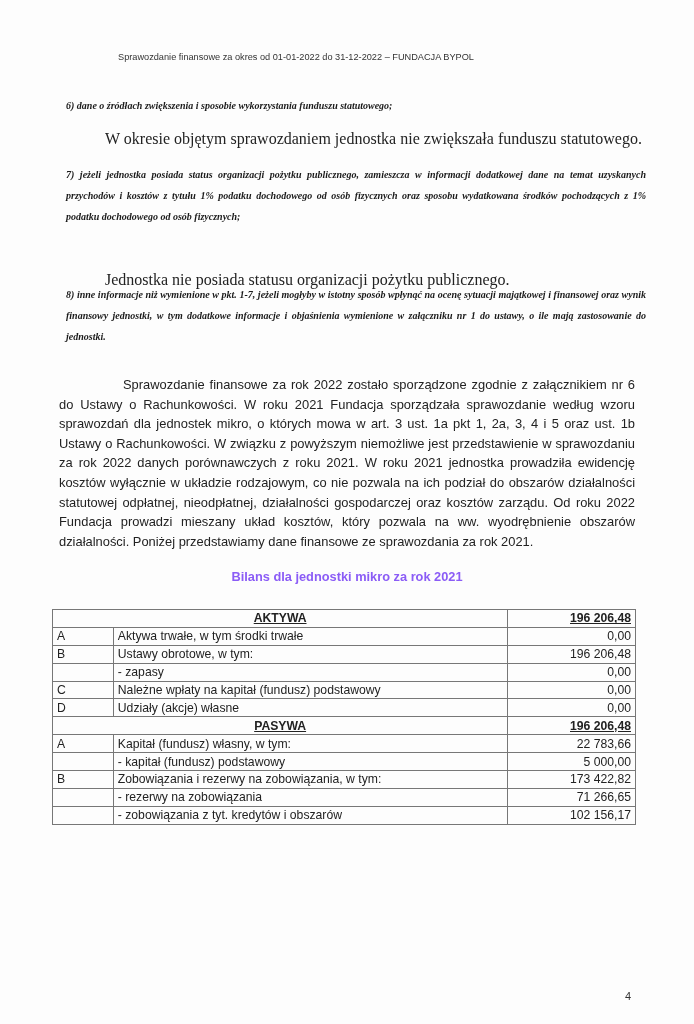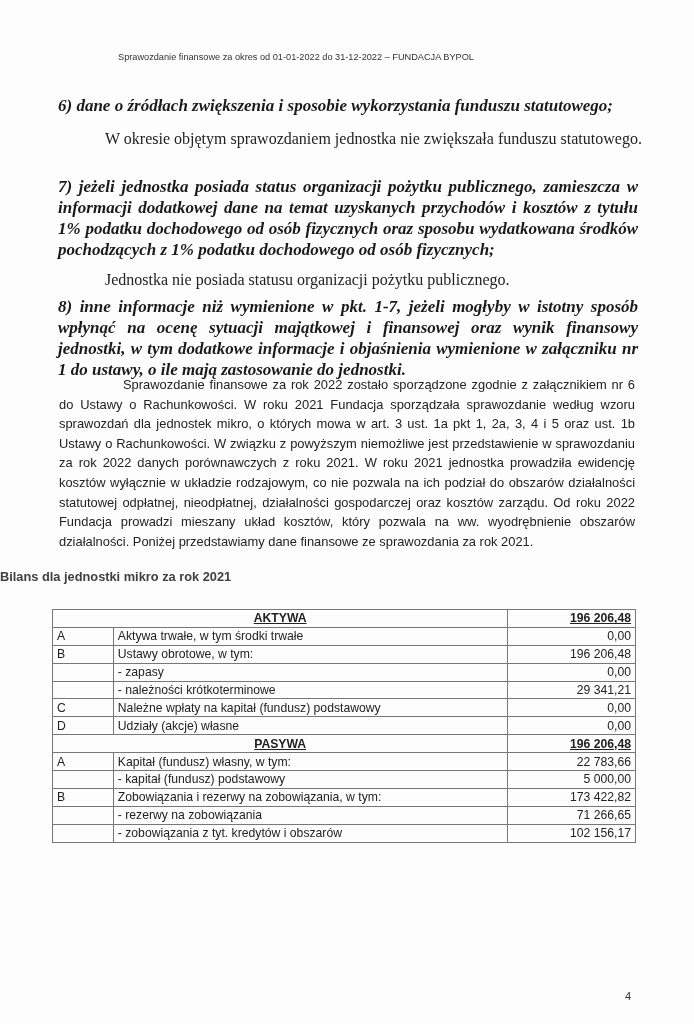--- a/index.html
+++ b/index.html
@@ -3,38 +3,38 @@
 <meta charset="utf-8">
 <style>
   html, body { margin: 0; padding: 0; background: #ffffff; }
   body { width: 694px; height: 1024px; position: relative; overflow: hidden; color: #1a1a1a; }
   .page { position: absolute; left: 0; top: 0; width: 694px; height: 1024px; background: #fdfdfd; }
   .header {
     position: absolute; top: 52px; left: 0; width: 592px; text-align: center;
     font-family: "Liberation Sans", sans-serif; font-size: 9.2px; color: #333;
   }
   .heading {
-    position: absolute; left: 58px; width: 580px;
+    position: absolute; left: 66px; width: 580px;
     font-family: "Liberation Serif", serif; font-weight: bold; font-style: italic;
-    font-size: 17px; line-height: 21px; text-align: justify; color: #1a1a1a;
+    font-size: 10px; line-height: 21px; text-align: justify; color: #1a1a1a;
   }
-  .heading.last-left { text-align-last: left; margin-top: 12px; }
+  .heading.last-left { text-align-last: left; }
   .para-serif {
     position: absolute; left: 105px; width: 540px;
     font-family: "Liberation Serif", serif; font-size: 16px; line-height: 20px; color: #222;
   }
   .body-text {
     position: absolute; left: 59px; top: 375px; width: 576px;
     font-family: "Liberation Sans", sans-serif; font-size: 12.9px; line-height: 19.6px;
     text-align: justify; color: #222;
   }
   .body-text .indent { display: inline-block; width: 64px; }
   .table-title {
-    position: absolute; top: 569px; left: 0; width: 694px; 
-    font-family: "Liberation Sans", sans-serif; font-weight: bold; font-size: 12.8px; color: #404040;
+    position: absolute; top: 569px; left: 0; width: 694px; text-align: center;
+    font-family: "Liberation Sans", sans-serif; font-weight: bold; font-size: 12.8px; color: #8b5cf6;
   }
   table.bilans {
     position: absolute; left: 52px; top: 609px; width: 584px;
     border-collapse: collapse;
     font-family: "Liberation Sans", sans-serif; font-size: 12.2px; color: #222;
   }
   table.bilans td {
     border: 1px solid #777; height: 16.9px; padding: 0 4px; line-height: 16px;
     white-space: nowrap;
   }
@@ -82,25 +82,20 @@
         <td class="code">B</td>
         <td class="label">Ustawy obrotowe, w tym:</td>
         <td class="value">196 206,48</td>
       </tr>
       <tr>
         <td class="code"></td>
         <td class="label"> - zapasy</td>
         <td class="value">0,00</td>
       </tr>
       <tr>
-        <td class="code"></td>
-        <td class="label"> - należności krótkoterminowe</td>
-        <td class="value">29 341,21</td>
-      </tr>
-      <tr>
         <td class="code">C</td>
         <td class="label">Należne wpłaty na kapitał (fundusz) podstawowy</td>
         <td class="value">0,00</td>
       </tr>
       <tr>
         <td class="code">D</td>
         <td class="label">Udziały (akcje) własne</td>
         <td class="value">0,00</td>
       </tr>
       <tr class="section">

